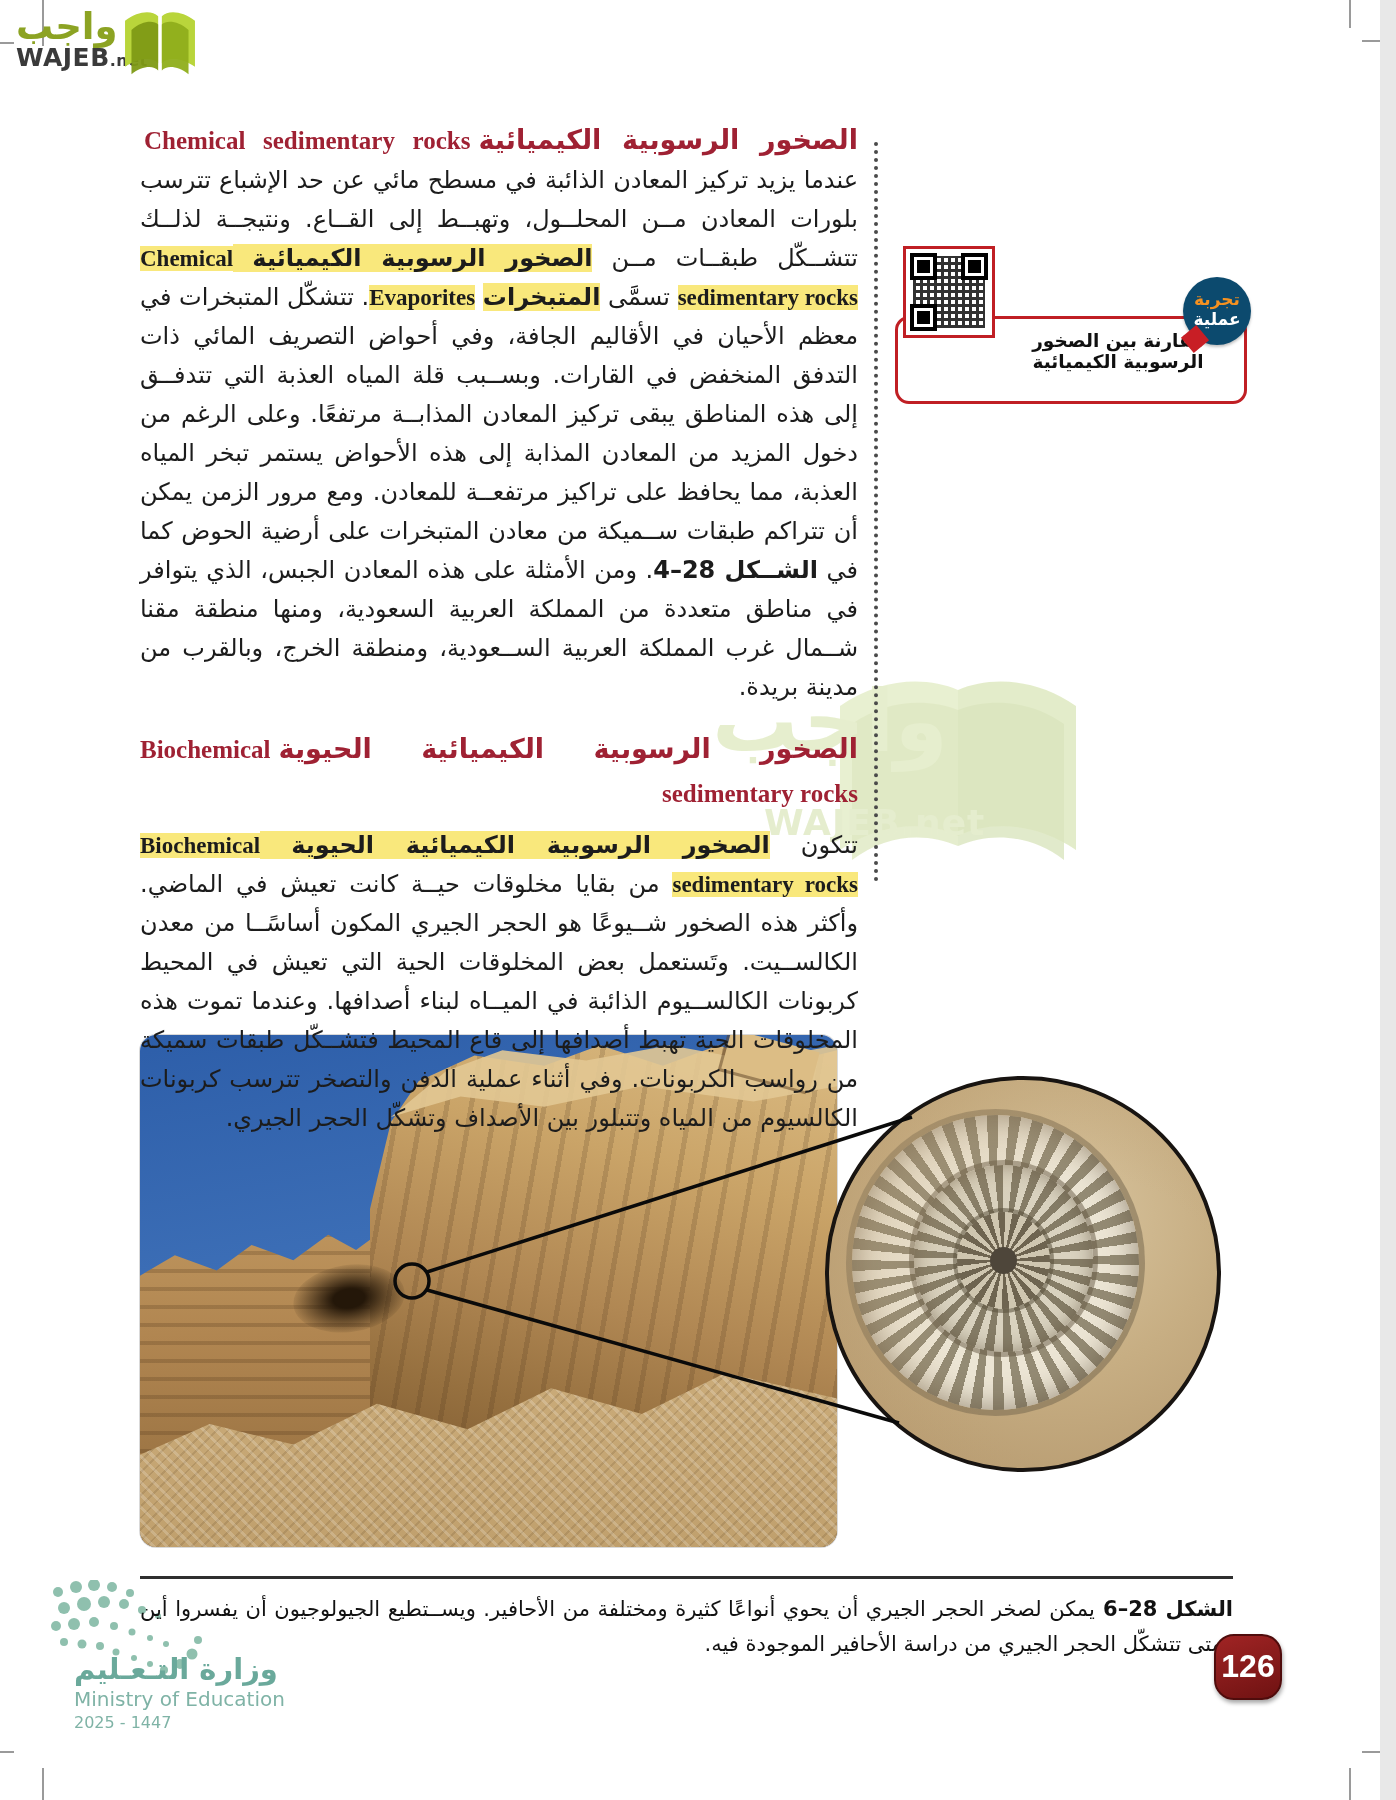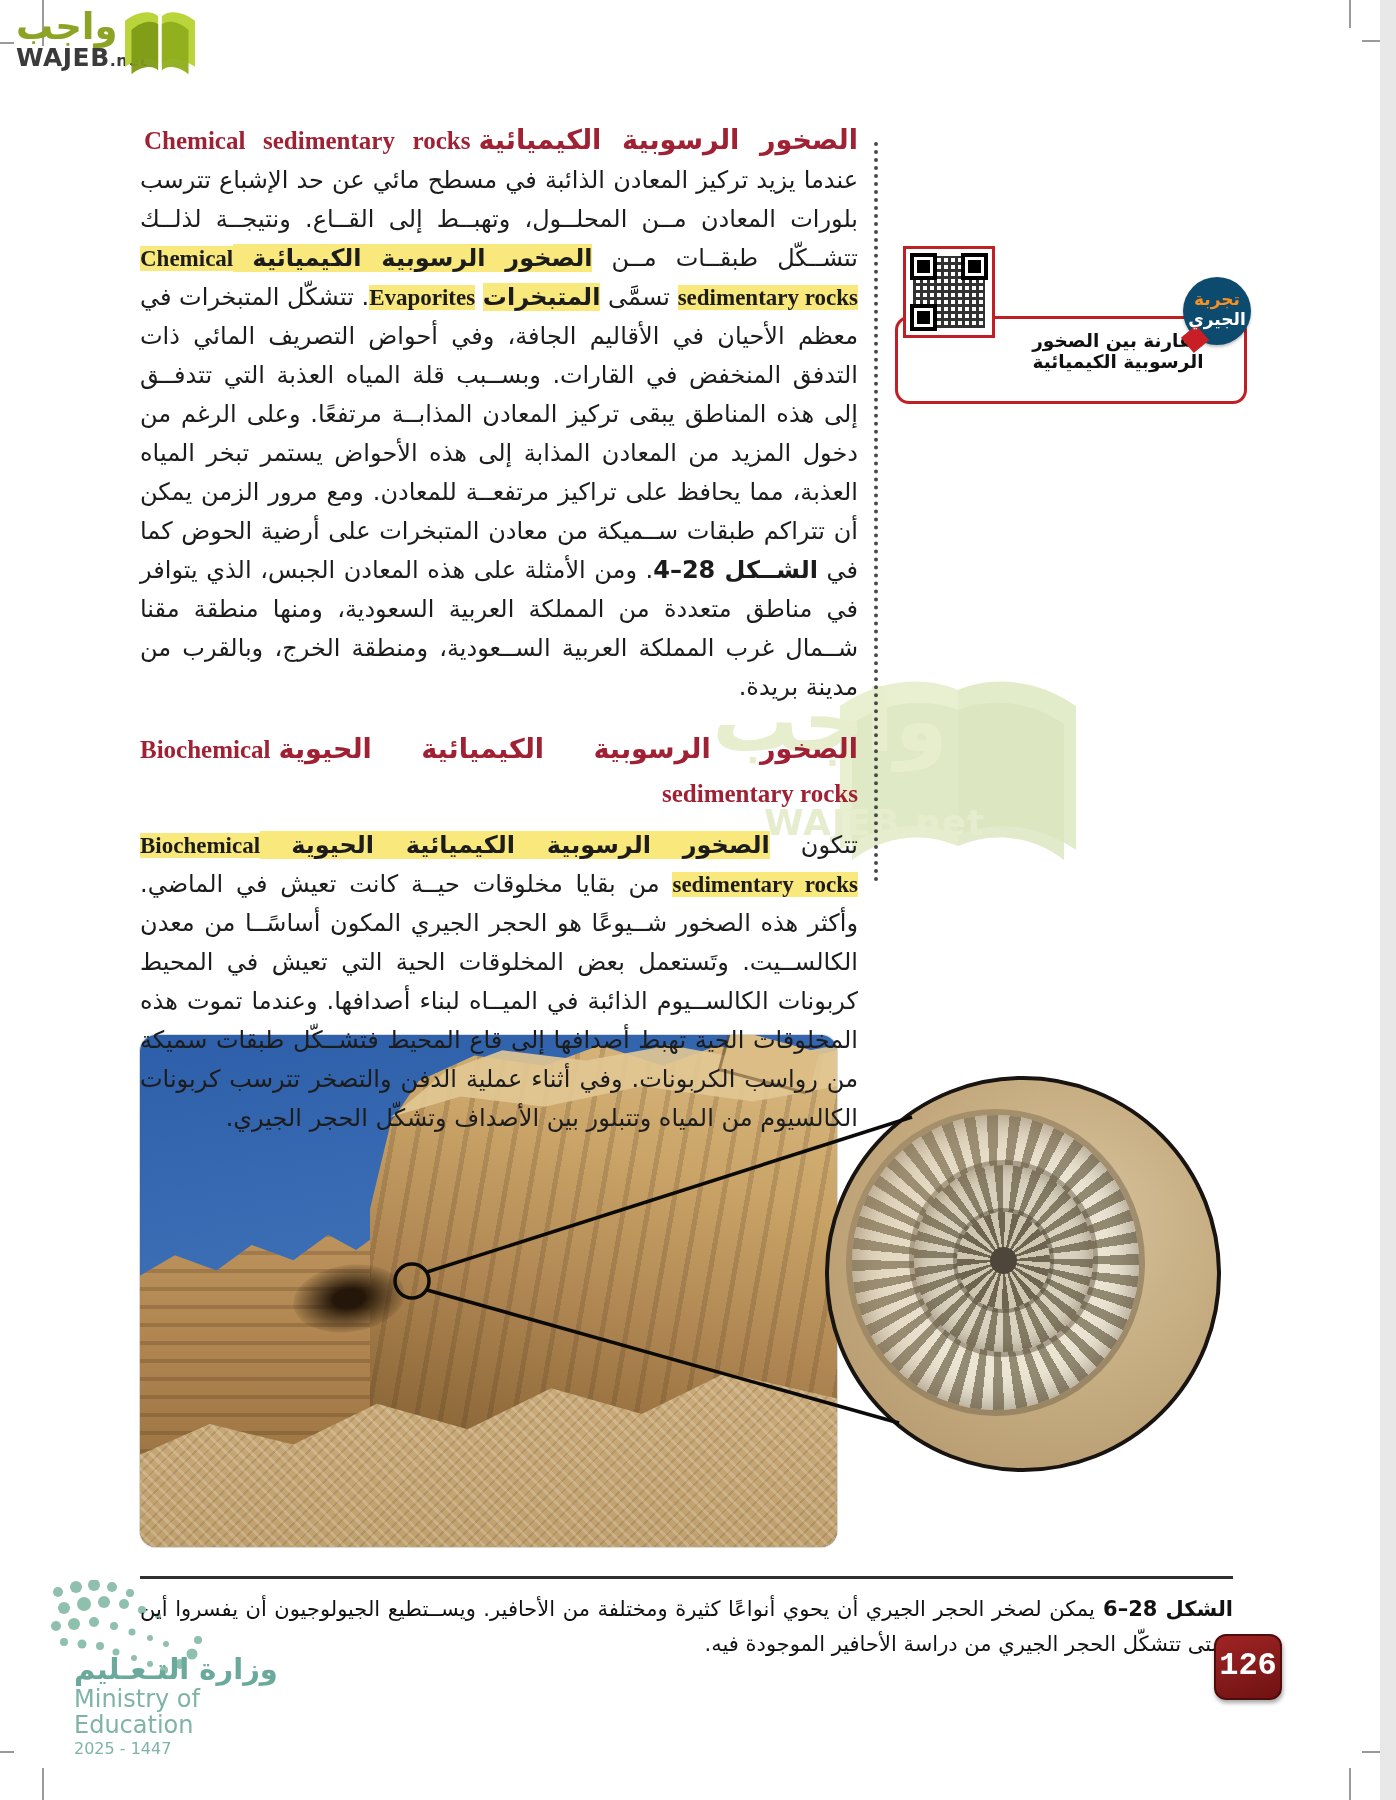--- a/index.html
+++ b/index.html
@@ -100,29 +100,29 @@
   #callout{left:0;top:0;width:1396px;height:1800px;z-index:3;pointer-events:none;}
 
   
   #caption-rule{left:140px;top:1576px;width:1093px;height:3px;background:#2f2f2f;}
   #caption{left:140px;top:1592px;width:1093px;direction:rtl;text-align:justify;
            font-size:21px;line-height:35px;color:#121212;z-index:2;}
 
   
   #ministry{left:74px;top:1652px;width:250px;color:#6aa99b;z-index:2;}
   .min-ar{font-size:29px;font-weight:700;line-height:34px;letter-spacing:1px;}
-  .min-en{font-size:24px;line-height:26px;color:#7fb3a6;}
+  .min-en{font-size:20px;line-height:26px;color:#7fb3a6;}
   .min-years{font-size:16px;line-height:22px;color:#7fb3a6;}
   #min-dots{left:48px;top:1580px;width:170px;height:110px;z-index:1;}
 
   
-  #page-badge{left:1214px;top:1634px;width:64px;height:62px;border-radius:12px;
+  #page-badge{left:1214px;top:1634px;width:64px;height:62px;border-radius:20px;
       background:linear-gradient(160deg,#a02424,#6f1212);border:2px solid #4f0c0c;
       box-shadow:1px 3px 4px rgba(0,0,0,.35);color:#fff;text-align:center;line-height:60px;
-      font-family:Liberation Mono, monospace;font-weight:700;font-size:32px;z-index:2;}
+      font-family:Liberation Sans, sans-serif;font-weight:700;font-size:32px;z-index:2;}
 
   
   #edge-tab{left:1388px;top:556px;width:8px;height:1244px;background:#ea712e;}
 </style>
 </head>
 <body>
 
 <div id="page">
 
   <div class="crop" style="left:42px;top:0;width:2px;height:46px;"></div>
@@ -178,21 +178,21 @@
     <div id="exp-title">مقارنة بين الصخور الرسوبية الكيميائية</div>
   </div>
   <div id="qr-box" class="abs">
     <div class="qr-modules"></div>
     <div class="finder" style="left:4px;top:4px;"></div>
     <div class="finder" style="right:4px;top:4px;"></div>
     <div class="finder" style="left:4px;bottom:4px;"></div>
   </div>
   <div id="exp-badge" class="abs">
     <span class="badge-l1">تجربة</span>
-    <span class="badge-l2">الجيري</span>
+    <span class="badge-l2">عملية</span>
   </div>
 
   <div id="photo" class="abs">
     <div id="sky" class="ph"></div>
     <div id="cliff-main" class="ph"></div>
     <div id="cliff-cap" class="ph"></div>
     <div id="rock-block" class="abs"></div>
     <div id="left-ridge" class="ph"></div>
     <div id="cave" class="abs"></div>
     <div id="scree" class="ph"></div>

